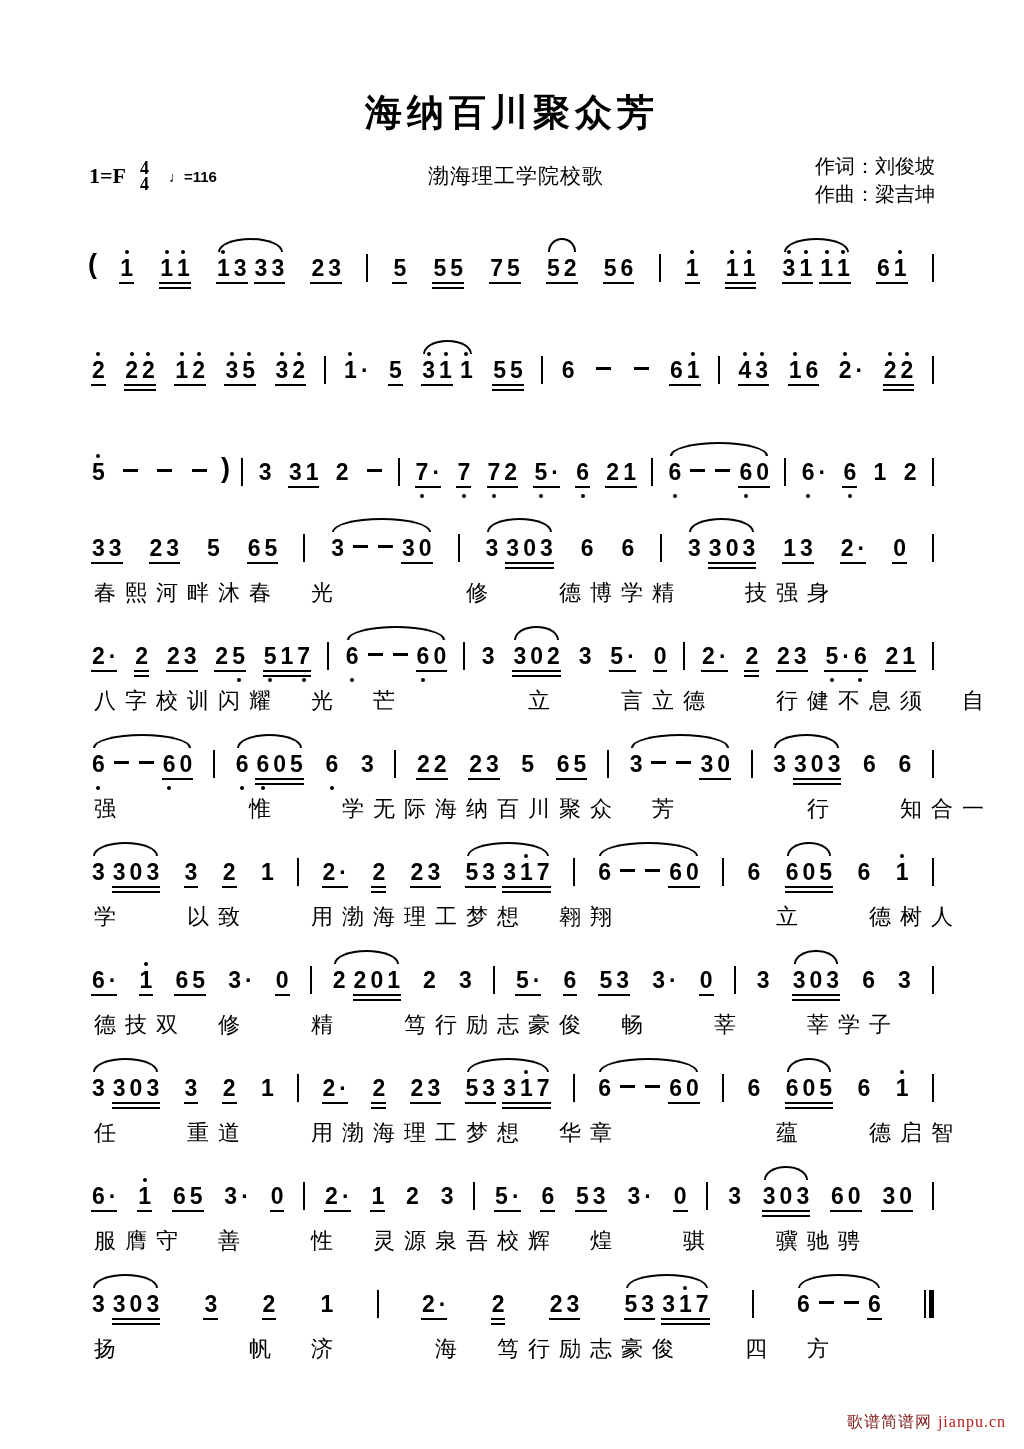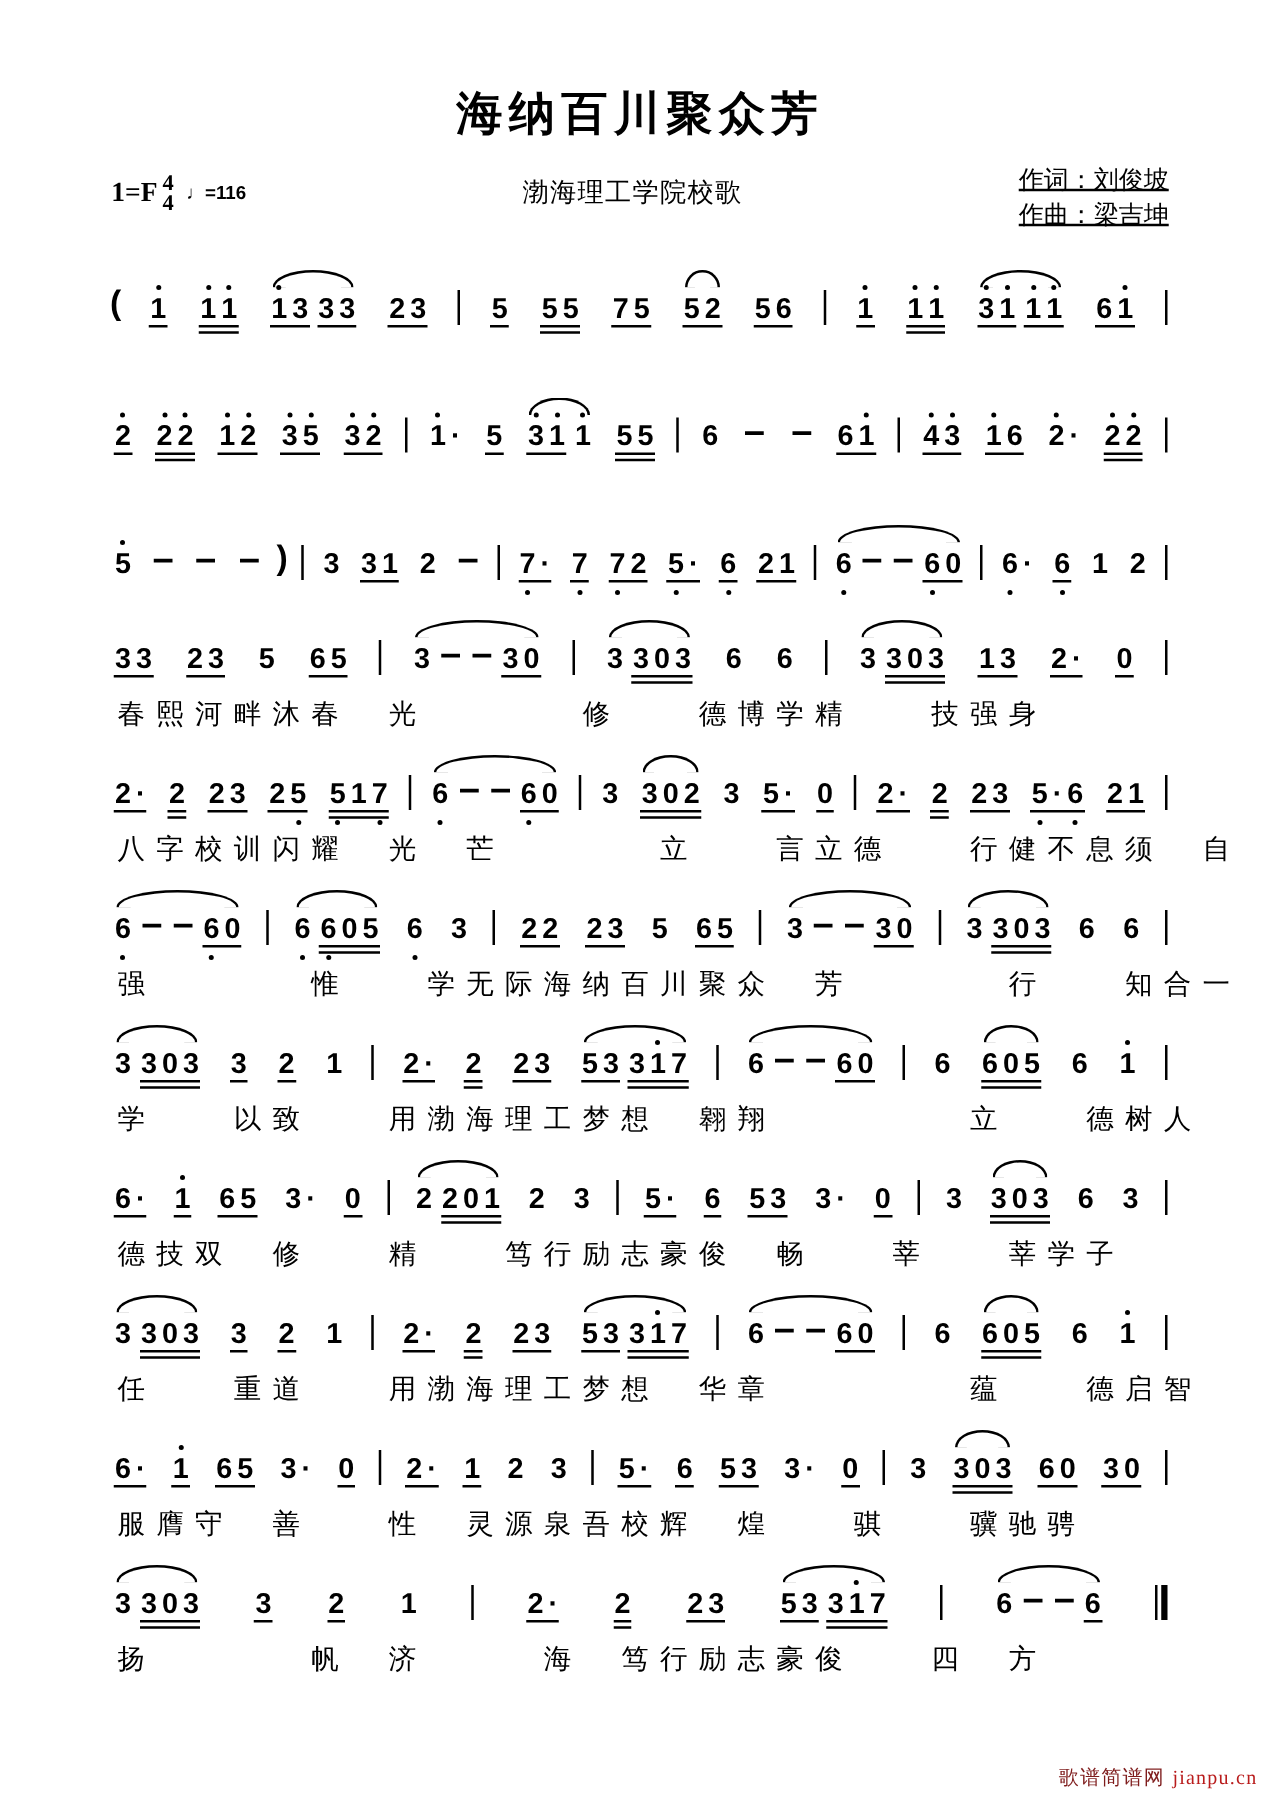--- a/index.html
+++ b/index.html
@@ -1,28 +1,28 @@
 <!DOCTYPE html>
 <html><head>
 <meta charset="utf-8">
 <style>
   html,body{margin:0;padding:0;background:#ffffff;}
   .page{width:1024px;height:1449px;position:relative;overflow:hidden;background:#fff;
         font-family:"Liberation Serif",serif;color:#000;}
   
   .title{ text-align:center; font-size:37px; font-weight:bold; letter-spacing:5px;
-          padding-top:66px; font-family:"Liberation Serif",serif;}
+          padding-top:88px; font-family:"Liberation Serif",serif;}
   .header-row{width:846px;margin:14px auto 0;display:flex;justify-content:space-between;align-items:flex-start;}
-  .keysig{display:flex;align-items:center;gap:4px;padding-top:8px;}
+  .keysig{display:flex;align-items:center;gap:14px;padding-top:8px;}
   .keysig .key{font-weight:bold;font-size:22px;font-family:"Liberation Serif",serif;}
   .meter{display:flex;flex-direction:column;align-items:center;font-weight:bold;font-size:18px;line-height:16px;
          font-family:"Liberation Serif",serif;}
   .tempo{font-size:15px;font-weight:bold;font-family:"Liberation Sans",sans-serif;margin-left:6px;}
   .subtitle{font-size:21px;padding-top:10px;letter-spacing:1px;}
-  .credits{text-align:left;font-size:20px;line-height:28px;text-decoration:underline;}
+  .credits{text-align:left;font-size:20px;line-height:28px;}
   
   .score{width:848px;margin:26px auto 0;}
   .line{margin-bottom:14px;}
   .line.nolyr{margin-bottom:40px;}
   .notes{display:flex;justify-content:space-between;align-items:flex-start;padding-top:12px;}
   .cell{display:flex;margin:0 2px;}
   .chars{display:flex;position:relative;}
   .col{display:flex;flex-direction:column;align-items:center;padding:0 2px;}
   .dota{height:8px;display:flex;align-items:flex-end;justify-content:center;padding-bottom:2px;}
   .dotb{height:6px;display:flex;align-items:flex-start;justify-content:center;}

